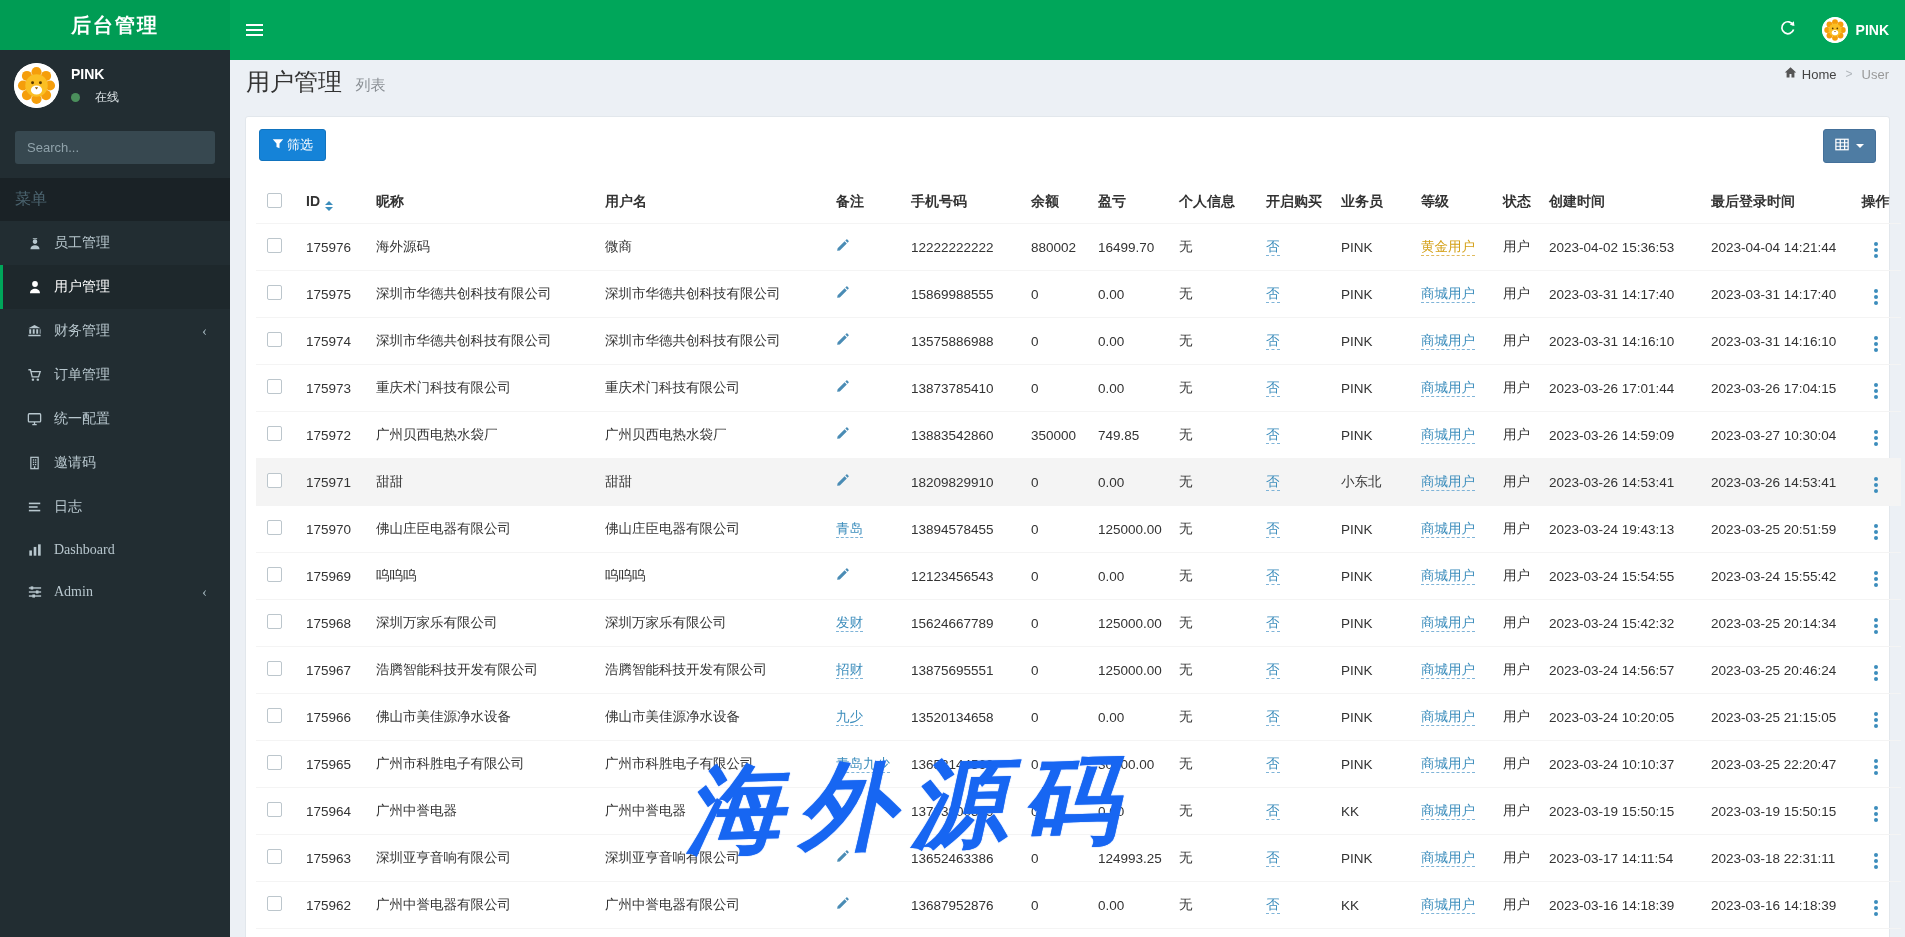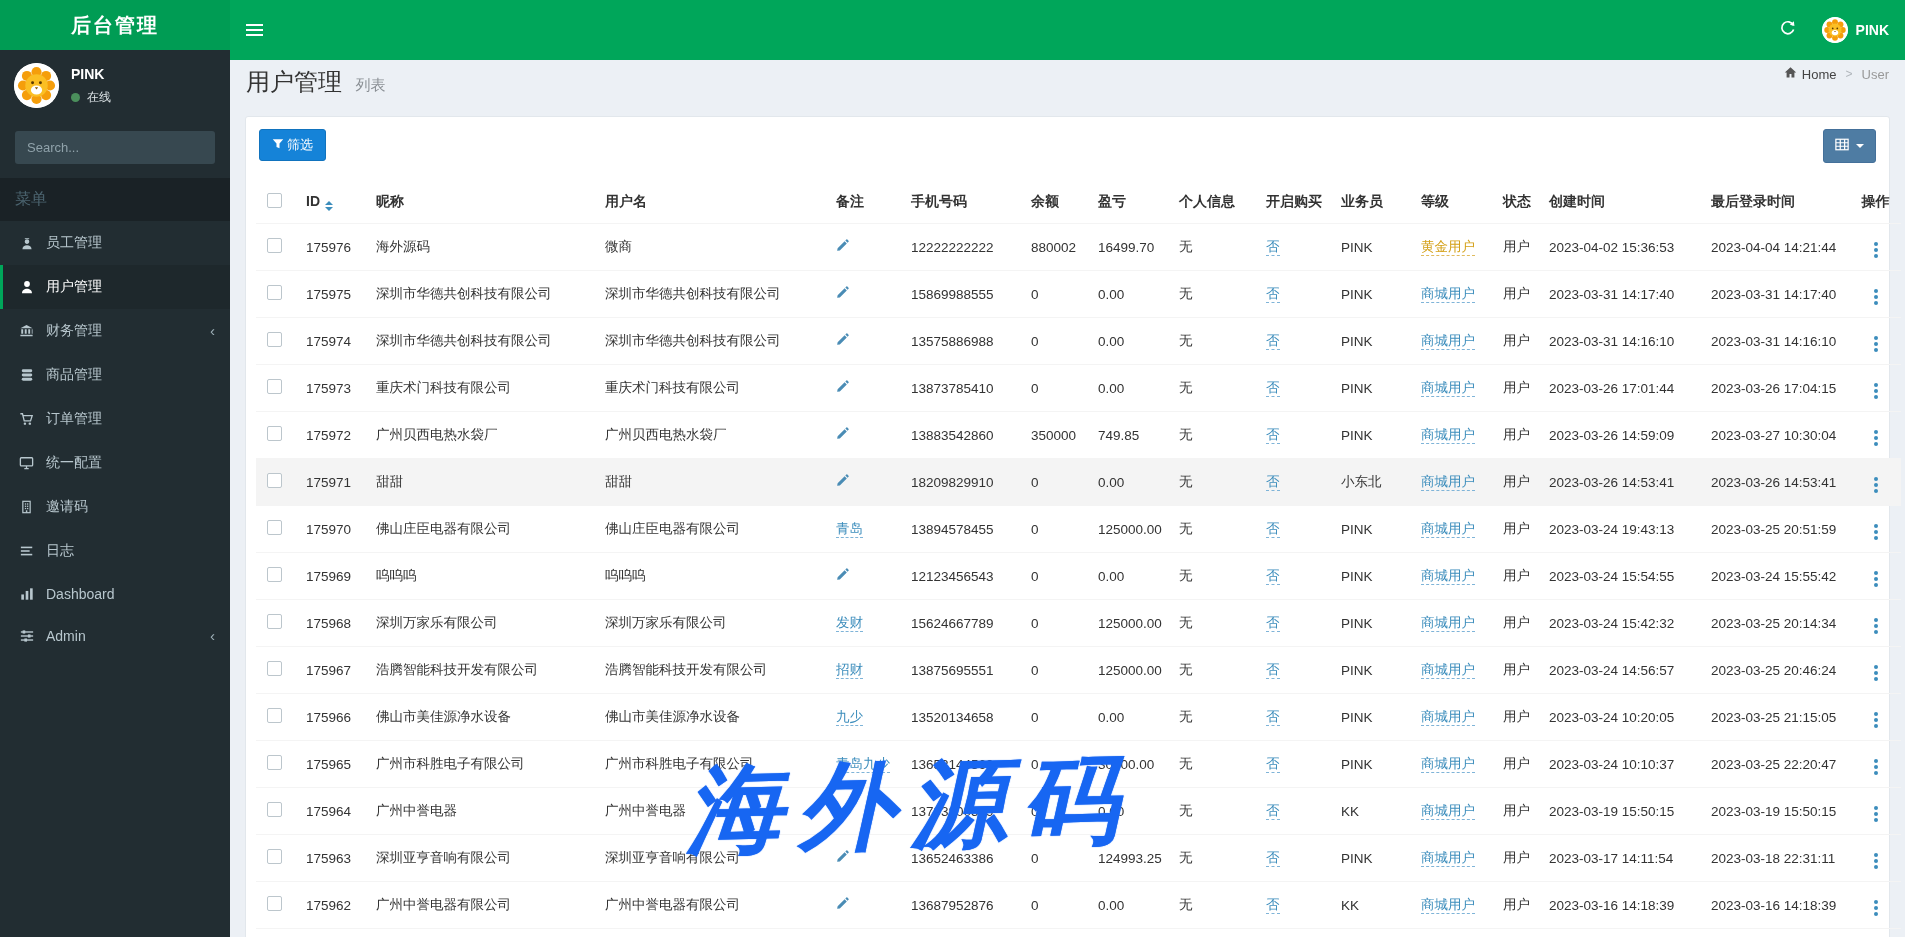--- a/index.html
+++ b/index.html
@@ -18,29 +18,29 @@
   .nav-right { display:flex; align-items:center; gap:22px; }
   .nav-icon-btn { color:#fff; cursor:pointer; display:flex; align-items:center; padding:4px; }
   .nav-user { display:flex; align-items:center; gap:8px; cursor:pointer; }
   .avatar-sm { width:26px; height:26px; border-radius:50%; overflow:hidden; display:inline-flex; background:#fff; }
   .nav-user-name { color:#fff; font-size:14px; font-weight:bold; }
   
   .sidebar { position:absolute; top:50px; left:0; bottom:0; width:230px; background:#222d32; z-index:15; }
   .user-panel { display:flex; gap:12px; padding:13px 14px; align-items:center; }
   .avatar-lg { width:45px; height:45px; border-radius:50%; overflow:hidden; background:#fff; flex:0 0 45px; }
   .u-name { color:#fff; font-size:14px; font-weight:bold; }
-  .u-status { color:#dfe6e9; font-size:12px; margin-top:7px; display:flex; align-items:center; gap:7px; }
+  .u-status { color:#dfe6e9; font-size:12px; margin-top:7px; display:flex; align-items:center; gap:15px; }
   .dot { width:9px; height:9px; border-radius:50%; background:#4b8f5c; }
   .sidebar-search { margin:10px 15px 14px; display:flex; background:#374850; border-radius:3px; overflow:hidden; }
   .sidebar-search input { flex:1; background:transparent; border:0; outline:0; color:#ccc; font-size:13px; padding:9px 12px;
                           font-family:inherit; }
   .sidebar-search input::placeholder { color:#90a2aa; }
   .menu-label { background:#1a2226; color:#4b646f; font-size:16px; padding:11px 15px; }
-  .menu-item { display:flex; align-items:center; gap:11px; padding:13px 15px; color:#b8c7ce; font-size:14px; cursor:pointer;
-               border-left:3px solid transparent; }
+  .menu-item { display:flex; align-items:center; gap:11px; padding:13px 23px; color:#b8c7ce; font-size:14px; cursor:pointer;
+               border-left:3px solid transparent;font-family:Liberation Serif, serif; }
   .menu-item .mi { width:17px; display:inline-flex; justify-content:center; }
   .menu-item.active { background:#1e282c; color:#fff; border-left-color:#00a65a; }
   .menu-item .chev { margin-left:auto; color:#9eb0b8; font-size:15px; line-height:10px; }
   
   .content { position:absolute; left:230px; top:50px; right:0; bottom:0; overflow:hidden; }
   .content-header { display:flex; justify-content:space-between; align-items:flex-start; padding:16px 16px 4px; }
   .titles h1 { display:inline; margin:0; font-size:24px; font-weight:normal; color:#333; }
   .subtitle { font-size:15px; color:#8a8f94; margin-left:9px; }
   .breadcrumb { font-size:13px; color:#444; display:flex; align-items:center; gap:9px; }
   .bc-home { display:flex; align-items:center; gap:5px; color:#444; cursor:pointer; }
@@ -182,32 +182,20 @@
           <span class="mi">
             <svg width="15" height="14" viewBox="0 0 16 16">
               <path fill="currentColor" d="M8 1 15 4.8H1zM2 6h2.2v5H2zm4 0h2.2v5H6zm4 0h2.2v5H10zm4 0h.9v5h-.9zM1 12.2h14V14H1z"></path>
             </svg>
           </span>
           <span class="ml">财务管理</span>
           <span class="chev">‹</span>
         </div>
         <div class="menu-item">
           <span class="mi">
-            <svg width="14" height="14" viewBox="0 0 16 16">
-              <g fill="currentColor">
-                <rect x="2" y="1.5" width="12" height="3.4" rx="1.7"></rect>
-                <rect x="2" y="6.3" width="12" height="3.4" rx="1.7"></rect>
-                <rect x="2" y="11.1" width="12" height="3.4" rx="1.7"></rect>
-              </g>
-            </svg>
-          </span>
-          <span class="ml">商品管理</span>
-        </div>
-        <div class="menu-item">
-          <span class="mi">
             <svg width="15" height="14" viewBox="0 0 16 16">
               <g fill="none" stroke="currentColor" stroke-width="1.5">
                 <path d="M1 2h2.4l2 8.2h7.2l1.9-6H4"></path>
               </g>
               <circle cx="6.2" cy="13.3" r="1.4" fill="currentColor"></circle>
               <circle cx="11.8" cy="13.3" r="1.4" fill="currentColor"></circle>
             </svg>
           </span>
           <span class="ml">订单管理</span>
         </div>

